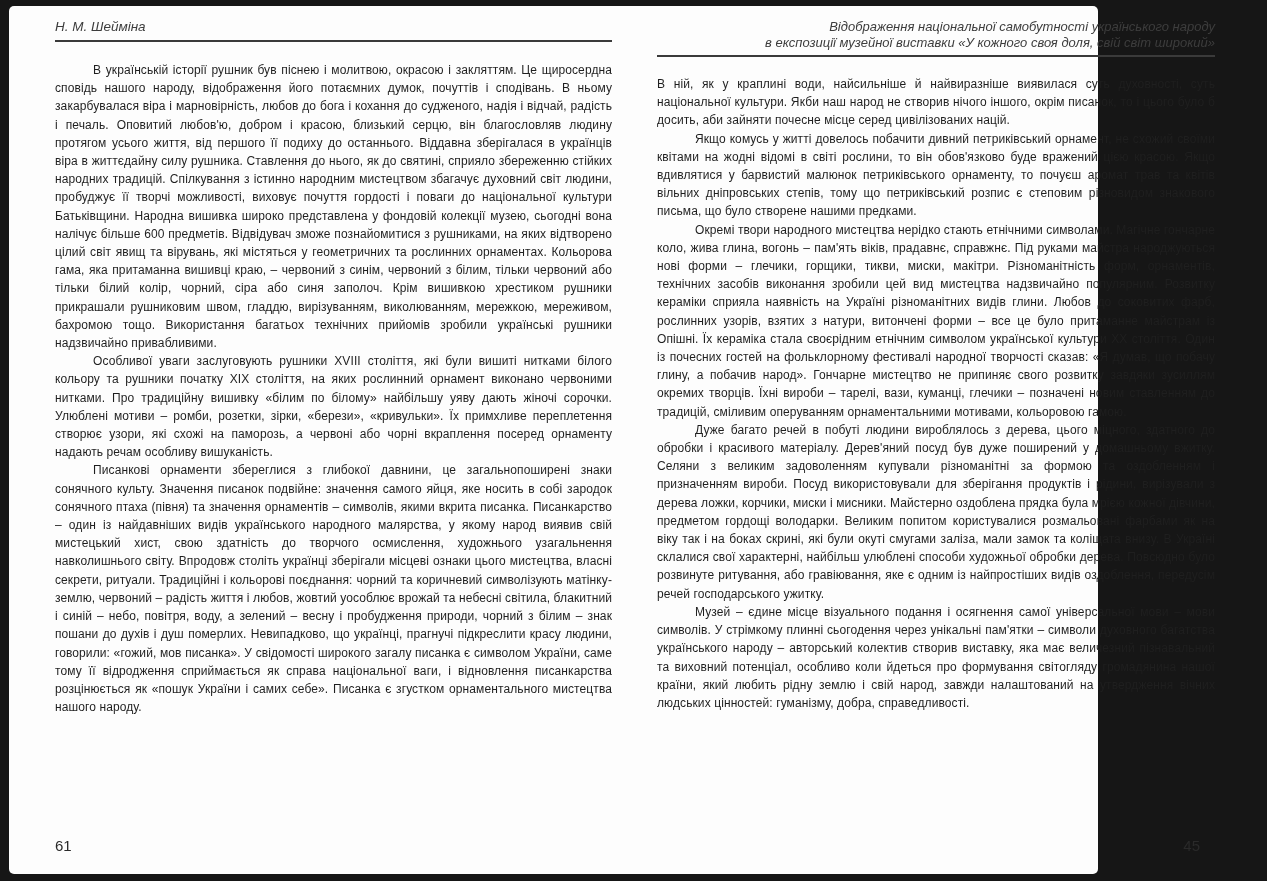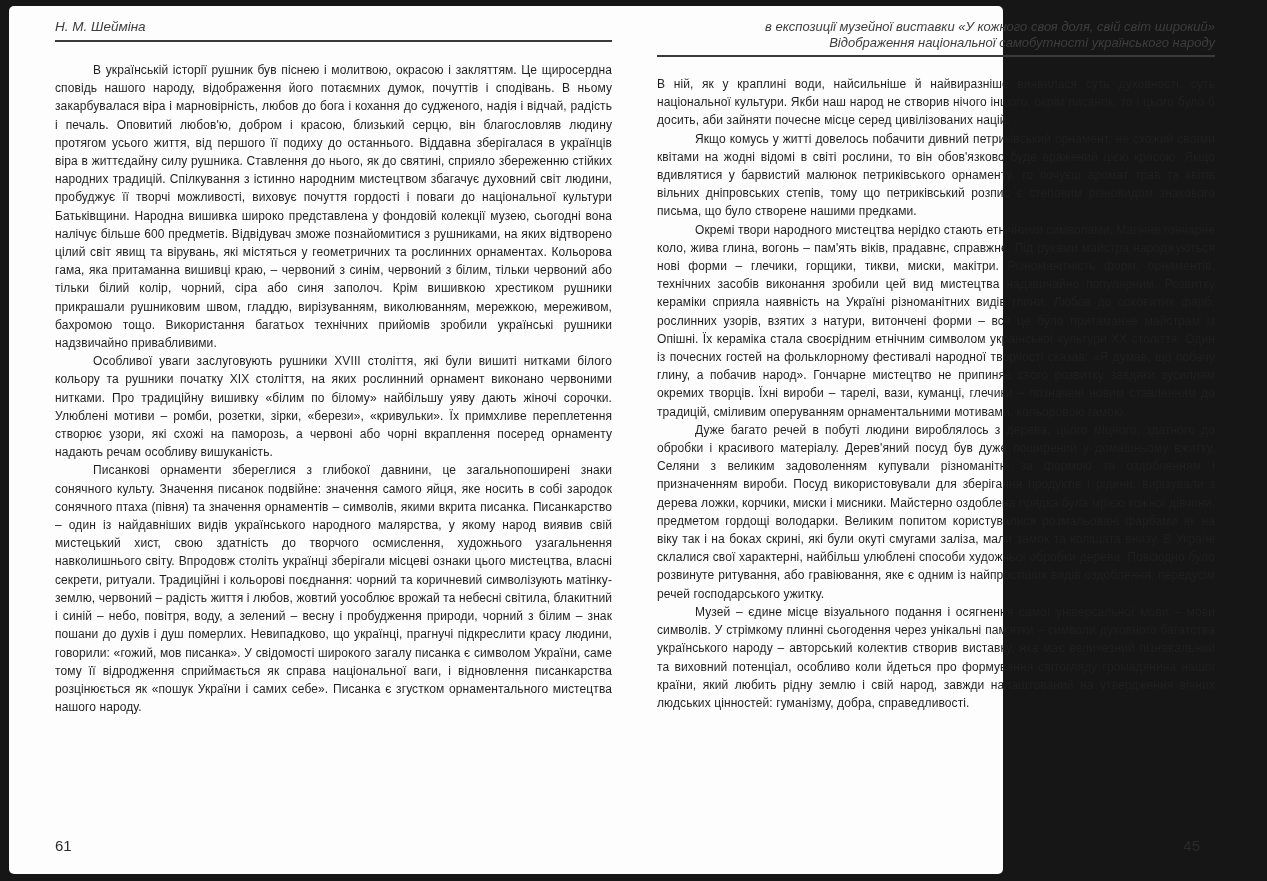--- a/index.html
+++ b/index.html
@@ -5,21 +5,21 @@
   html, body { margin:0; padding:0; }
   body {
     width:1267px; height:881px;
     background:#161616;
     font-family:"Liberation Sans", sans-serif;
     position:relative;
     overflow:hidden;
   }
   .spread {
     position:absolute; left:9px; top:6px;
-    width:994px; height:868px;
+    width:1089px; height:868px;
     background:#fdfdfd;
     border-radius:5px;
   }
   .page { position:absolute; top:0; height:100%; }
   .page-left  { left:46px;  width:557px; }
   .page-right { left:648px; width:558px; }
 
   .running-header {
     padding-top:13px;
     font-style:italic;
@@ -64,22 +64,22 @@
     <div class="body-text">
       <p>В українській історії рушник був піснею і молитвою, окрасою і закляттям. Це щиросердна сповідь нашого народу, відображення його потаємних думок, почуттів і сподівань. В ньому закарбувалася віра і марновірність, любов до бога і кохання до судженого, надія і відчай, радість і печаль. Оповитий любов'ю, добром і красою, близький серцю, він благословляв людину протягом усього життя, від першого її подиху до останнього. Віддавна зберігалася в українців віра в життєдайну силу рушника. Ставлення до нього, як до святині, сприяло збереженню стійких народних традицій. Спілкування з істинно народним мистецтвом збагачує духовний світ людини, пробуджує її творчі можливості, виховує почуття гордості і поваги до національної культури Батьківщини. Народна вишивка широко представлена у фондовій колекції музею, сьогодні вона налічує більше 600 предметів. Відвідувач зможе познайомитися з рушниками, на яких відтворено цілий світ явищ та вірувань, які містяться у геометричних та рослинних орнаментах. Кольорова гама, яка притаманна вишивці краю, – червоний з синім, червоний з білим, тільки червоний або тільки білий колір, чорний, сіра або синя заполоч. Крім вишивкою хрестиком рушники прикрашали рушниковим швом, гладдю, вирізуванням, виколюванням, мережкою, мереживом, бахромою тощо. Використання багатьох технічних прийомів зробили українські рушники надзвичайно привабливими.</p>
       <p>Особливої уваги заслуговують рушники XVIII століття, які були вишиті нитками білого кольору та рушники початку XIX століття, на яких рослинний орнамент виконано червоними нитками. Про традиційну вишивку «білим по білому» найбільшу уяву дають жіночі сорочки. Улюблені мотиви – ромби, розетки, зірки, «берези», «кривульки». Їх примхливе переплетення створює узори, які схожі на паморозь, а червоні або чорні вкраплення посеред орнаменту надають речам особливу вишуканість.</p>
       <p>Писанкові орнаменти збереглися з глибокої давнини, це загальнопоширені знаки сонячного культу. Значення писанок подвійне: значення самого яйця, яке носить в собі зародок сонячного птаха (півня) та значення орнаментів – символів, якими вкрита писанка. Писанкарство – один із найдавніших видів українського народного малярства, у якому народ виявив свій мистецький хист, свою здатність до творчого осмислення, художнього узагальнення навколишнього світу. Впродовж століть українці зберігали місцеві ознаки цього мистецтва, власні секрети, ритуали. Традиційні і кольорові поєднання: чорний та коричневий символізують матінку-землю, червоний – радість життя і любов, жовтий уособлює врожай та небесні світила, блакитний і синій – небо, повітря, воду, а зелений – весну і пробудження природи, чорний з білим – знак пошани до духів і душ померлих. Невипадково, що українці, прагнучі підкреслити красу людини, говорили: «гожий, мов писанка». У свідомості широкого загалу писанка є символом України, саме тому її відродження сприймається як справа національної ваги, і відновлення писанкарства розцінюється як «пошук України і самих себе». Писанка є згустком орнаментального мистецтва нашого народу.</p>
     </div>
     <div class="page-number left-num">61</div>
   </div>
 
   <div class="page page-right">
     <div class="running-header right">
+      <div>Відображення національної самобутності українського народу</div>
       <div>в експозиції музейної виставки «У кожного своя доля, свій світ широкий»</div>
-      <div>Відображення національної самобутності українського народу</div>
     </div>
     <div class="body-text">
       <p class="no-indent">В ній, як у краплині води, найсильніше й найвиразніше виявилася суть духовності, суть національної культури. Якби наш народ не створив нічого іншого, окрім писанок, то і цього було б досить, аби зайняти почесне місце серед цивілізованих націй.</p>
       <p>Якщо комусь у житті довелось побачити дивний петриківський орнамент, не схожий своїми квітами на жодні відомі в світі рослини, то він обов'язково буде вражений цією красою. Якщо вдивлятися у барвистий малюнок петриківського орнаменту, то почуєш аромат трав та квітів вільних дніпровських степів, тому що петриківський розпис є степовим різновидом знакового письма, що було створене нашими предками.</p>
       <p>Окремі твори народного мистецтва нерідко стають етнічними символами. Магічне гончарне коло, жива глина, вогонь – пам'ять віків, прадавнє, справжнє. Під руками майстра народжуються нові форми – глечики, горщики, тикви, миски, макітри. Різноманітність форм, орнаментів, технічних засобів виконання зробили цей вид мистецтва надзвичайно популярним. Розвитку кераміки сприяла наявність на Україні різноманітних видів глини. Любов до соковитих фарб, рослинних узорів, взятих з натури, витончені форми – все це було притаманне майстрам із Опішні. Їх кераміка стала своєрідним етнічним символом української культури XX століття. Один із почесних гостей на фольклорному фестивалі народної творчості сказав: «Я думав, що побачу глину, а побачив народ». Гончарне мистецтво не припиняє свого розвитку завдяки зусиллям окремих творців. Їхні вироби – тарелі, вази, куманці, глечики – позначені новим ставленням до традицій, сміливим оперуванням орнаментальними мотивами, кольоровою гамою.</p>
       <p>Дуже багато речей в побуті людини вироблялось з дерева, цього міцного, здатного до обробки і красивого матеріалу. Дерев'яний посуд був дуже поширений у домашньому вжитку. Селяни з великим задоволенням купували різноманітні за формою та оздобленням і призначенням вироби. Посуд використовували для зберігання продуктів і рідини, вирізували з дерева ложки, корчики, миски і мисники. Майстерно оздоблена прядка була мрією кожної дівчини, предметом гордощі володарки. Великим попитом користувалися розмальовані фарбами як на віку так і на боках скрині, які були окуті смугами заліза, мали замок та коліщата внизу. В Україні склалися свої характерні, найбільш улюблені способи художньої обробки дерева. Повсюдно було розвинуте ритування, або гравіювання, яке є одним із найпростіших видів оздоблення, передусім речей господарського ужитку.</p>
       <p>Музей – єдине місце візуального подання і осягнення самої універсальної мови – мови символів. У стрімкому плинні сьогодення через унікальні пам'ятки – символи духовного багатства українського народу – авторський колектив створив виставку, яка має величезний пізнавальний та виховний потенціал, особливо коли йдеться про формування світогляду громадянина нашої країни, який любить рідну землю і свій народ, завжди налаштований на утвердження вічних людських цінностей: гуманізму, добра, справедливості.</p>
     </div>
     <div class="page-number right-num">45</div>
   </div>

